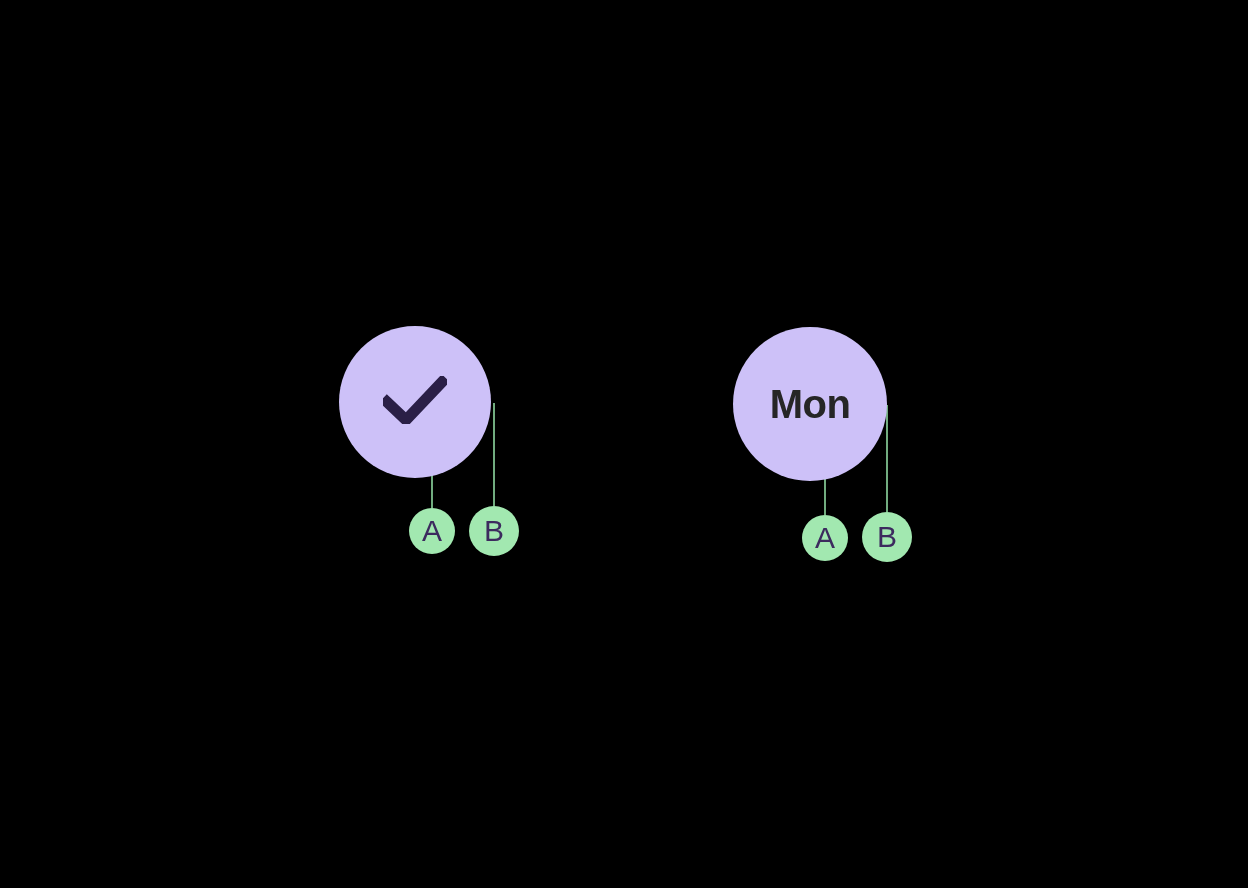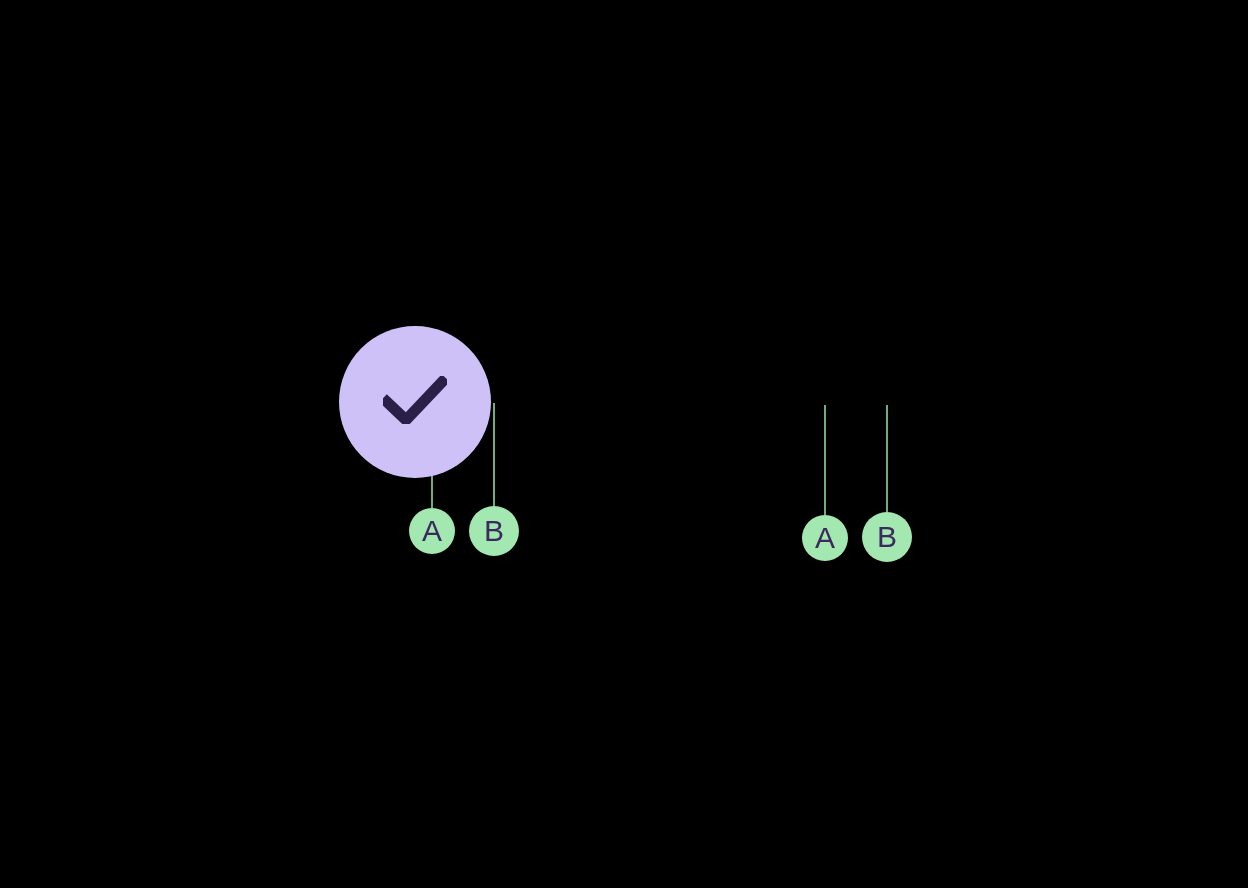--- a/index.html
+++ b/index.html
@@ -82,20 +82,23 @@
   </div>
 
   <div class="node node-child" style="left:409px; top:508px; width:46px; height:46px;">
     <span class="node-label label-child">A</span>
   </div>
 
   <div class="node node-child" style="left:469px; top:506px; width:50px; height:50px;">
     <span class="node-label label-child">B</span>
   </div>
 
+  <div class="node node-parent" style="left:733px; top:327px; width:154px; height:154px;">
+    <span class="node-label label-parent">Mon</span>
+  </div>
 
   <div class="node node-child" style="left:802px; top:515px; width:46px; height:46px;">
     <span class="node-label label-child">A</span>
   </div>
 
   <div class="node node-child" style="left:862px; top:512px; width:50px; height:50px;">
     <span class="node-label label-child">B</span>
   </div>
 
 </div>

